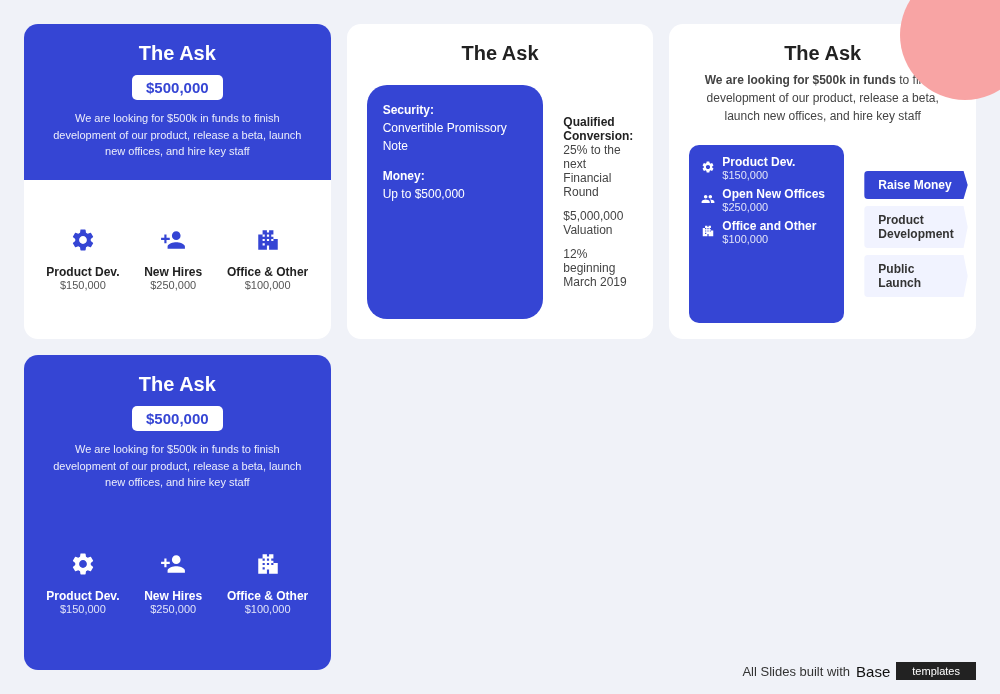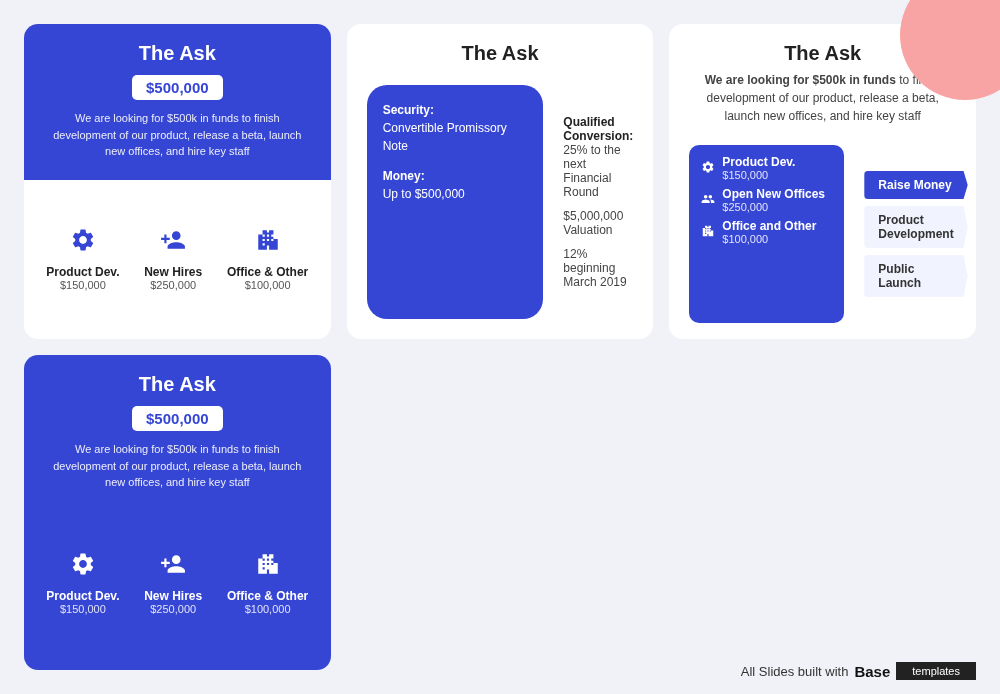--- a/index.html
+++ b/index.html
@@ -282,21 +282,21 @@
       position: absolute;
       bottom: 14px;
       right: 24px;
       font-size: 13px;
       color: #333;
       display: flex;
       align-items: center;
       gap: 6px;
     }
     .footer .brand {
-      font-weight: 700;
+      font-weight: 400;
       font-size: 15px;
       color: #111;
     }
     .footer .template-badge {
       background: #222;
       color: #fff;
       font-size: 11px;
       padding: 3px 16px;
       border-radius: 0;
     }

